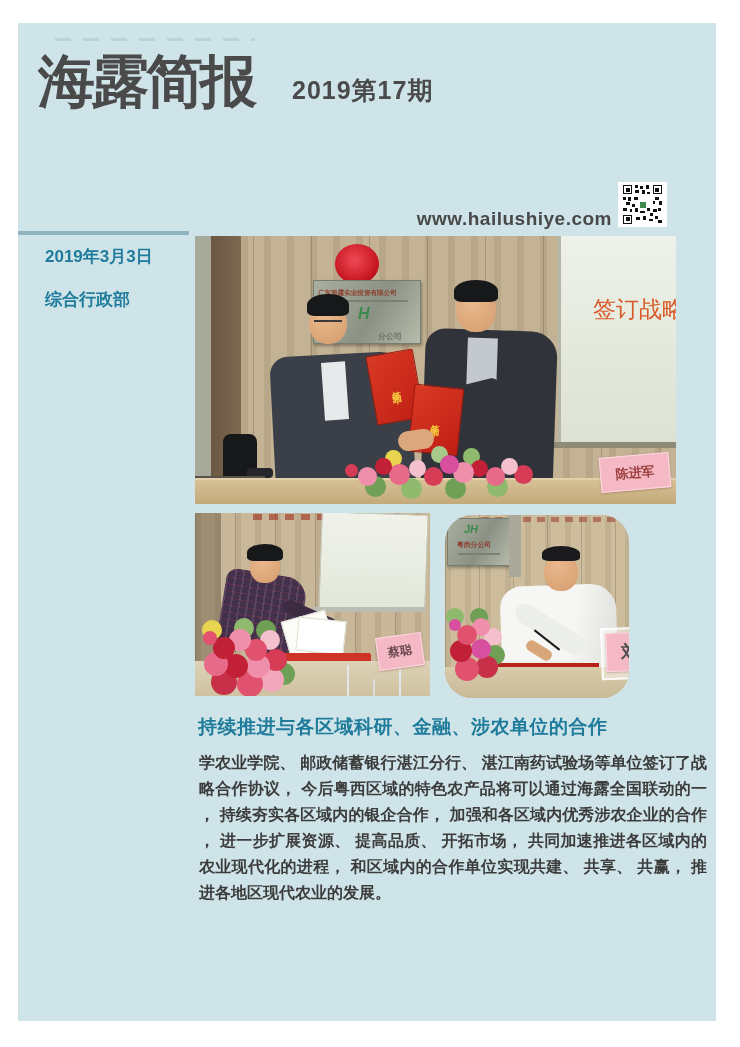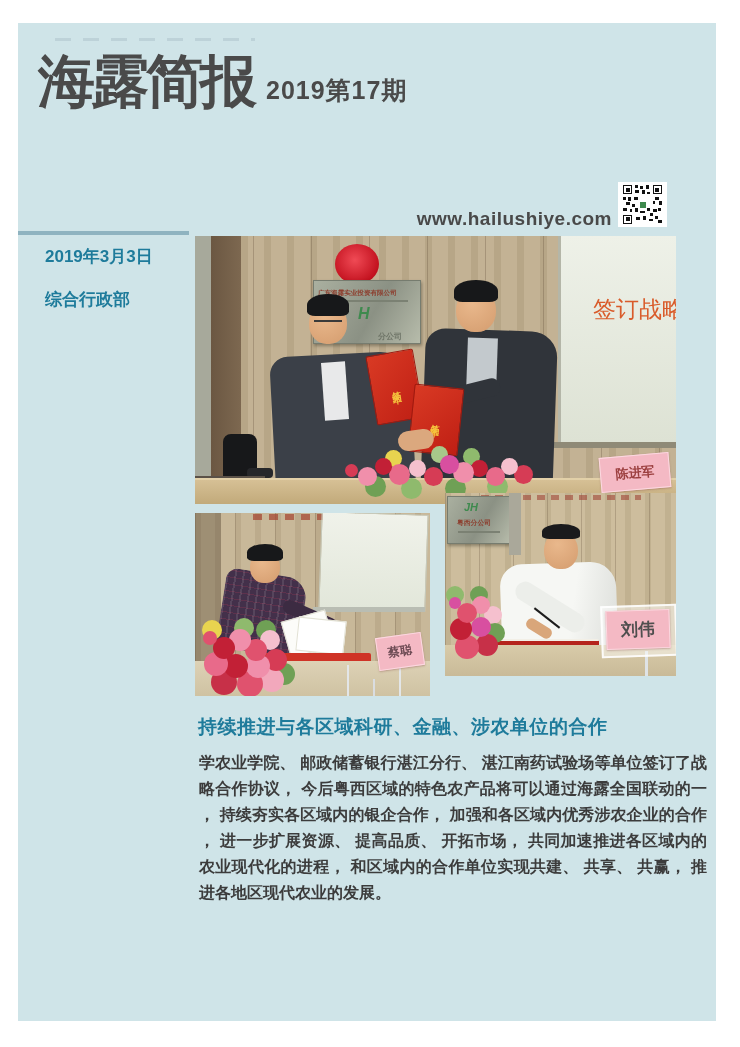--- a/index.html
+++ b/index.html
@@ -3,40 +3,40 @@
 <meta charset="utf-8">
 <style>
   html,body{margin:0;padding:0;}
   body{width:740px;height:1047px;background:#ffffff;position:relative;overflow:hidden;
        font-family:"Liberation Sans", sans-serif;}
   .abs{position:absolute;}
   .paper{position:absolute;left:18px;top:23px;width:698px;height:998px;background:#cfe4e8;}
   
   .ghost{left:37px;top:15px;width:200px;height:3px;opacity:.75;
          background:repeating-linear-gradient(90deg,#b7ccd3 0 16px,transparent 16px 28px);}
-  .masthead{left:20px;top:30px;display:flex;align-items:flex-end;}
+  .masthead{left:20px;top:30px;display:flex;align-items:flex-end;gap:16px;}
   .nl-title{font-size:57px;line-height:1.0;font-weight:900;color:#4a4a4a;letter-spacing:-3px;}
-  .nl-issue{font-size:25px;font-weight:800;color:#4a4a4a;margin-left:12px;padding-bottom:3px;letter-spacing:1px;}
+  .nl-issue{font-size:25px;font-weight:800;color:#4a4a4a;margin-left:22px;padding-bottom:3px;letter-spacing:1px;}
   .website{right:104px;top:185px;font-size:19px;font-weight:600;color:#494949;letter-spacing:.5px;}
   .qr{left:600px;top:159px;width:49px;height:45px;background:#fff;display:flex;align-items:center;justify-content:center;}
   
   .rule{left:0;top:208px;width:171px;height:4px;background:#8fb3c0;}
   .side-date{left:27px;top:222px;font-size:17px;font-weight:700;color:#1e7b9b;}
   .side-dept{left:27px;top:265px;font-size:17px;font-weight:700;color:#1e7b9b;}
   
   .photo{overflow:hidden;}
   .ph-main{left:177px;top:213px;width:481px;height:268px;
      background:repeating-linear-gradient(90deg,rgba(90,70,50,.28) 0 1px,transparent 1px 58px),
                 repeating-linear-gradient(90deg,#b7a687 0 7px,#c3b294 7px 23px);}
   .ph-left{left:177px;top:490px;width:235px;height:183px;
      background:repeating-linear-gradient(90deg,rgba(90,70,50,.22) 0 1px,transparent 1px 40px),
                 repeating-linear-gradient(90deg,#bcab8c 0 6px,#c8b899 6px 20px);}
-  .ph-right{left:427px;top:470px;width:231px;height:183px;
+  .ph-right{left:427px;top:492px;width:184px;height:183px;
      background:repeating-linear-gradient(90deg,rgba(90,70,50,.25) 0 1px,transparent 1px 34px),
-                repeating-linear-gradient(90deg,#c1b190 0 6px,#cdbd9d 6px 20px);}
+                repeating-linear-gradient(90deg,#c1b190 0 6px,#cdbd9d 6px 20px);border-radius:27px;}
   
   .heading{left:180px;top:691px;font-size:19px;font-weight:800;color:#1e7b9b;letter-spacing:.5px;}
   .article{left:181px;top:727px;width:508px;color:#3c3c3c;font-size:16px;font-weight:700;}
   .jline{line-height:26px;text-align:justify;text-align-last:justify;}
   .jlast{line-height:26px;text-align:right;text-align-last:left;}
   
   .face{border-radius:50% 50% 46% 46%;background:radial-gradient(circle at 40% 35%,#e9b88c,#d49c6e);}
   .hair{border-radius:50% 50% 20% 20%;background:#17181a;}
   .card{background:#f4b9c4;border:1px solid #fbd9e0;display:flex;align-items:center;justify-content:center;
         box-shadow:0 1px 2px rgba(120,60,60,.35);}

